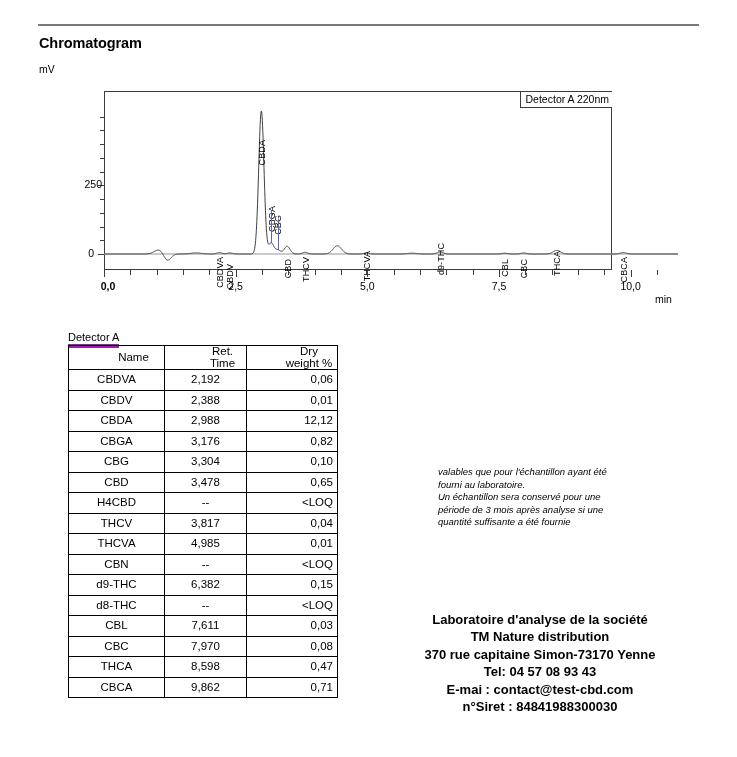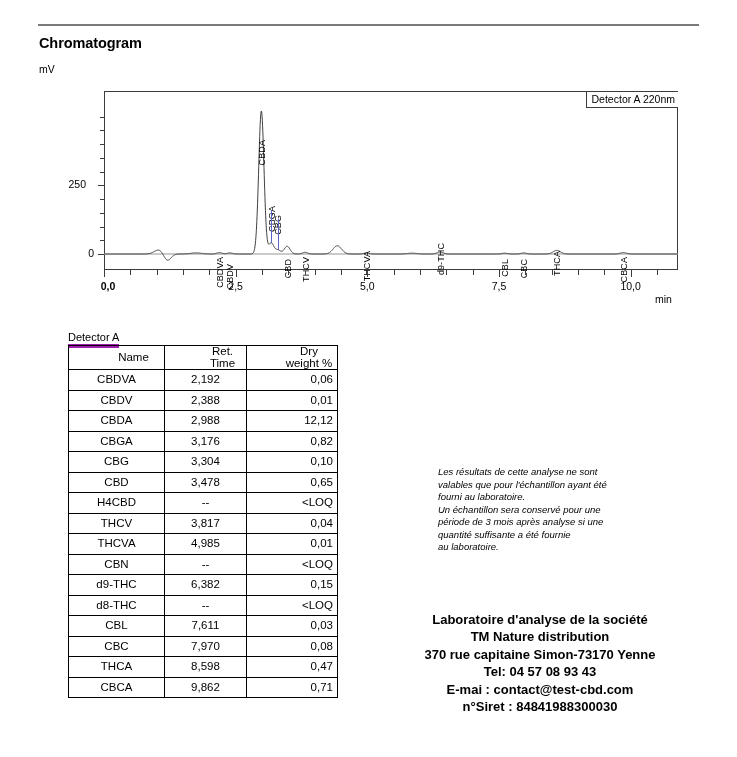--- a/index.html
+++ b/index.html
@@ -45,21 +45,21 @@
     font-size: 10.5px;
     left: 39px;
     top: 63px;
   }
 
   
   .chart-wrap {
     position: absolute;
     left: 104px;
     top: 91px;
-    width: 574px;
+    width: 508px;
     height: 179px;
   }
   .chart-frame {
     position: absolute;
     inset: 0;
     border: 1px solid #3c3c3c;
     box-sizing: border-box;
     background: #ffffff;
   }
   .chart-svg {
@@ -224,21 +224,21 @@
         <div class="peak-label" style="left: 449.275px; top: 160px; transform-origin: 0px 0px; transform: rotate(-90deg) translate(-100%, 0px);">THCA</div>
         <div class="peak-label" style="left: 515.838px; top: 166px; transform-origin: 0px 0px; transform: rotate(-90deg) translate(-100%, 0px);">CBCA</div>
       </div>
     <div class="detector-badge">Detector A 220nm</div>
   </div>
 
   <div id="axis-layer">
       <div class="y-tick" style="left: 98px; top: 254px; width: 6px;"></div>
       <div class="y-tick-label" style="left: 44px; top: 247px; width: 50px;">0</div>
       <div class="y-tick" style="left: 98px; top: 185.25px; width: 6px;"></div>
-      <div class="y-tick-label" style="left: 36px; top: 178.25px; width: 50px;">250</div>
+      <div class="y-tick-label" style="left: 52px; top: 178.25px; width: 50px;">250</div>
       <div class="y-tick" style="left: 100px; top: 240.25px; width: 4px;"></div>
       <div class="y-tick" style="left: 100px; top: 226.5px; width: 4px;"></div>
       <div class="y-tick" style="left: 100px; top: 212.75px; width: 4px;"></div>
       <div class="y-tick" style="left: 100px; top: 199px; width: 4px;"></div>
       <div class="y-tick" style="left: 100px; top: 171.5px; width: 4px;"></div>
       <div class="y-tick" style="left: 100px; top: 157.75px; width: 4px;"></div>
       <div class="y-tick" style="left: 100px; top: 144px; width: 4px;"></div>
       <div class="y-tick" style="left: 100px; top: 130.25px; width: 4px;"></div>
       <div class="y-tick" style="left: 100px; top: 116.5px; width: 4px;"></div>
       <div class="x-tick" style="left: 104px; top: 270px; height: 7px;"></div>
@@ -367,27 +367,25 @@
         <tr>
           <td class="name">CBCA</td>
           <td class="rt">9,862</td>
           <td class="dw">0,71</td>
         </tr>
       </tbody>
   </table>
 
 
   <div class="disclaimer" id="disclaimer-block">
-      <div>Les résultats de cette analyse ne sont</div>
       <div>valables que pour l'échantillon ayant été</div>
       <div>fourni au laboratoire.</div>
       <div>Un échantillon sera conservé pour une</div>
       <div>période de 3 mois après analyse si une</div>
       <div>quantité suffisante a été fournie</div>
-      <div>au laboratoire.</div>
     </div>
   <div class="contact" id="contact-block">
       <div>Laboratoire d'analyse de la société</div>
       <div>TM Nature distribution</div>
       <div>370 rue capitaine Simon-73170 Yenne</div>
       <div>Tel: 04 57 08 93 43</div>
       <div>E-mai : contact@test-cbd.com</div>
       <div>n°Siret : 84841988300030</div>
     </div>
 

